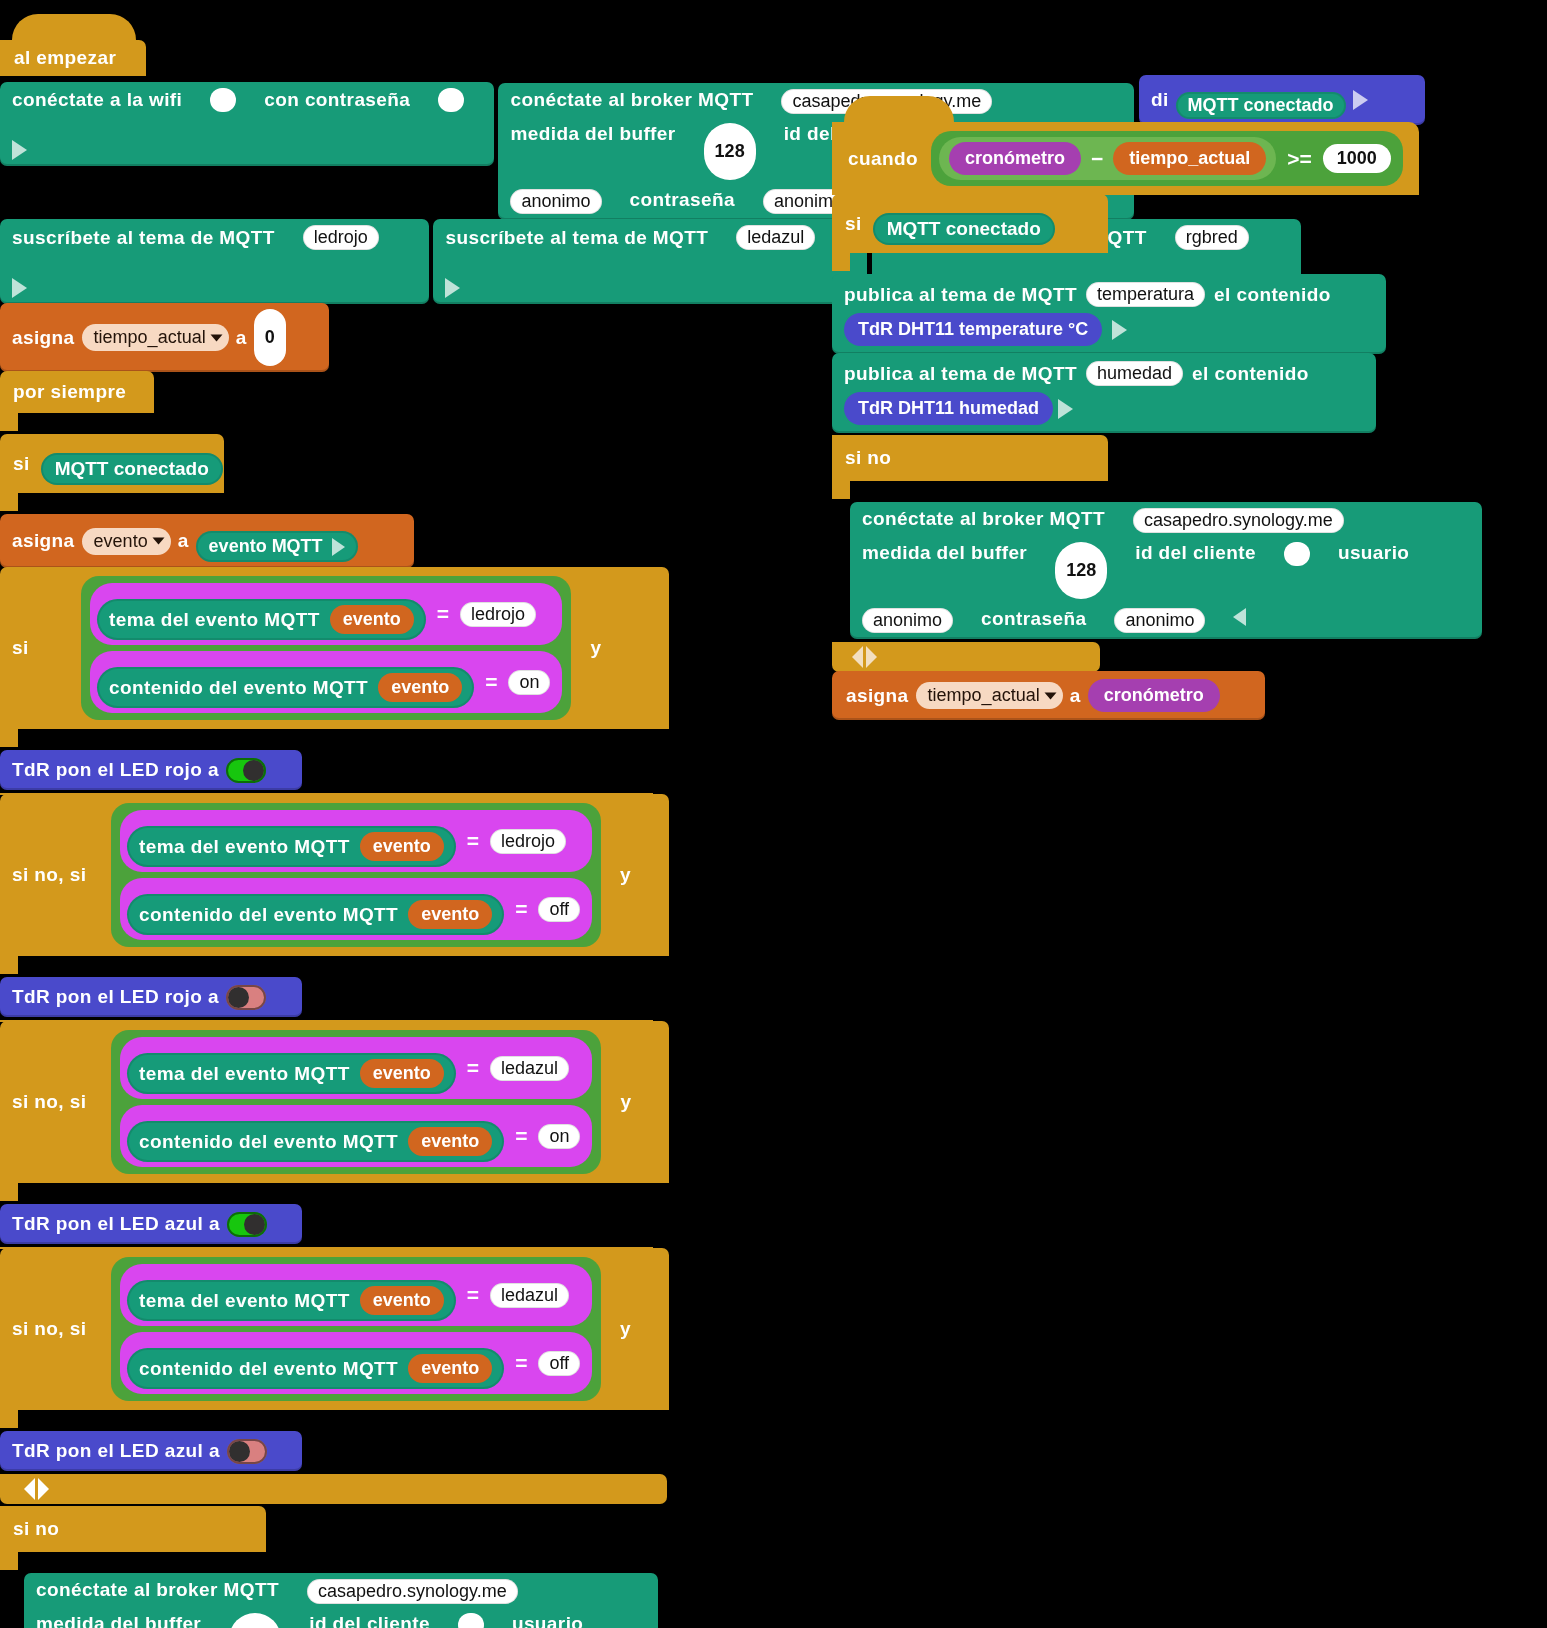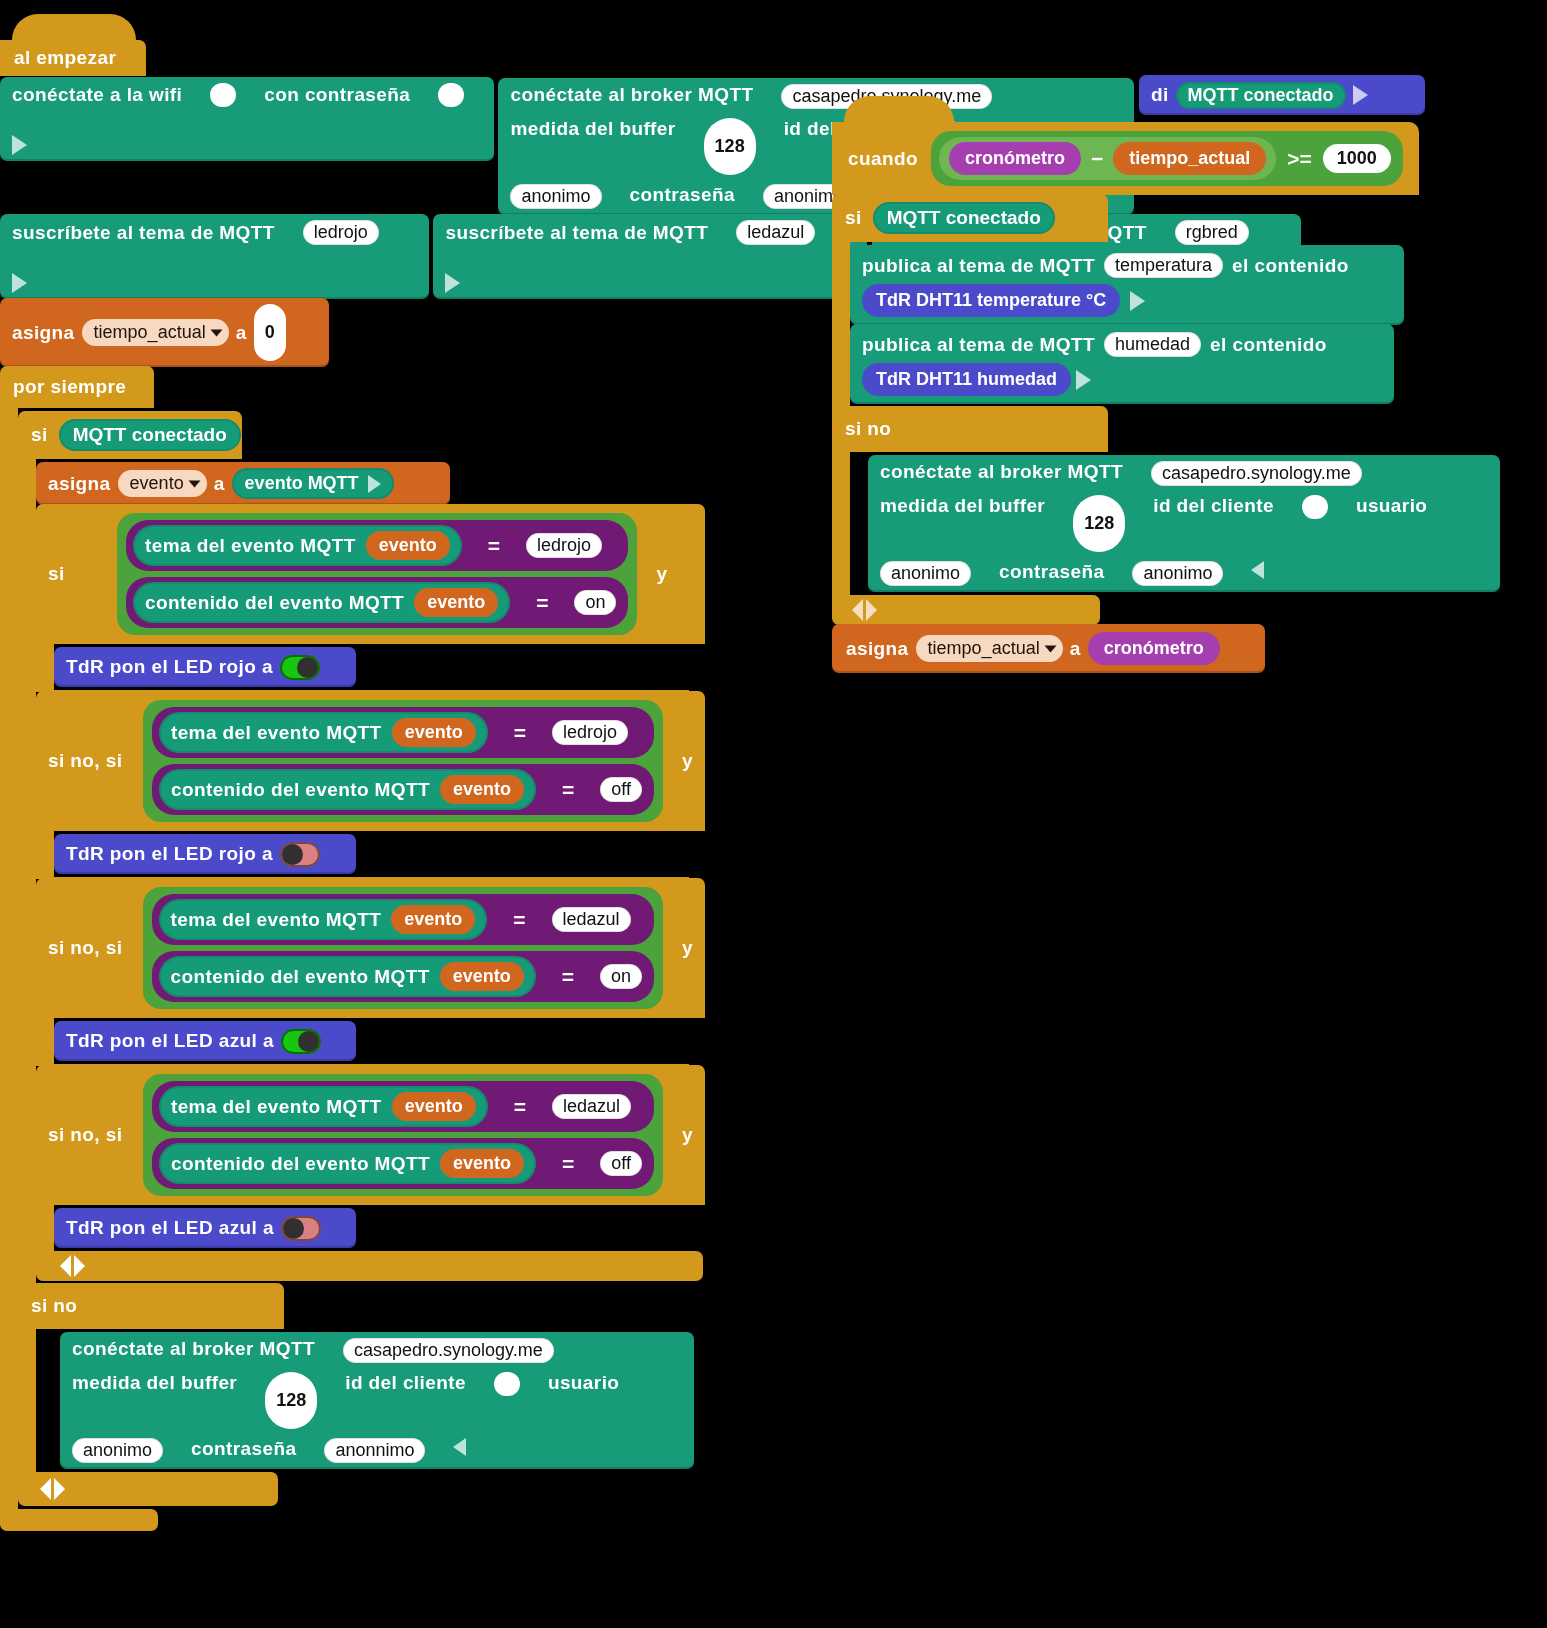--- a/index.html
+++ b/index.html
@@ -39,21 +39,21 @@
     display:inline-flex;align-items:center;justify-content:center;
     border-radius:999px;padding:3px 12px;color:#fff;font-weight:bold;font-size:18px;
     white-space:nowrap;
   }
   .oval.white{background:#fff;color:#111;font-weight:normal;font-size:18px;
     padding:2px 11px;box-shadow:inset 0 0 0 1px rgba(0,0,0,.12);}
   .oval.empty{background:#fff;width:26px;height:24px;padding:0;}
   .oval.num{background:#fff;color:#111;font-weight:bold;padding:18px 11px;}
   .oval.dropdown{background:#F7D9C2;color:#231309;font-weight:normal;font-size:18px;
       padding:3px 9px 3px 12px;gap:7px;}
-  .oval.teal{background:#169B79;box-shadow:inset 0 0 0 2px rgba(0,0,0,.10);}
+  .oval.teal{background:#169B79;box-shadow:inset 0 0 0 2px rgba(0,0,0,.10);margin-top:11px;}
   .oval.orange{background:#D1661F;}
   .oval.purple{background:#A53FB0;}
   .oval.blue{background:#4A4ACB;}
 
   .caret{width:0;height:0;border-left:7px solid #231309;border-top:6px solid transparent;
       border-bottom:6px solid transparent;transform:rotate(90deg);display:inline-block;}
 
   
   .tri-r{width:0;height:0;border-left:15px solid rgba(255,255,255,.72);
       border-top:10px solid transparent;border-bottom:10px solid transparent;display:inline-block;}
@@ -79,31 +79,31 @@
   
   .hat{position:relative;}
   .hat .cap{
     height:26px;border-radius:55px 55px 0 0;
   }
   .hat .body{border-radius:0 7px 7px 7px;padding:7px 14px;display:inline-flex;align-items:center;gap:13px;}
 
   
   .cblk{position:relative;}
   .cblk .chead{border-radius:7px 7px 0 0;padding:7px 13px;display:inline-flex;align-items:center;gap:11px;min-height:28px;}
-  .cblk .cbody{display:flex;}
+  .cblk .cbody{display:flex;flex-direction:column;}
   .cblk .spine{width:18px;flex:0 0 18px;}
   .cblk .inner{padding:3px 0 3px 0;}
   .cblk .cfoot{height:26px;border-radius:0 7px 7px 7px;display:flex;align-items:center;padding-left:8px;}
 
   
   .andblk{
     background:#4CA23B;border-radius:18px;padding:7px 9px;display:inline-flex;flex-direction:column;gap:6px;
   }
   .eqblk{
-    background:#701a75;border-radius:22px;padding:5px 12px 5px 7px;display:inline-flex;align-items:center;gap:26px;
+    background:#d946ef;border-radius:22px;padding:5px 12px 5px 7px;display:inline-flex;align-items:center;gap:11px;
   }
   .relblk{
     background:#4CA23B;border-radius:20px;padding:6px 12px 6px 8px;display:inline-flex;align-items:center;gap:11px;
   }
   .subblk{
     background:#6DB651;border-radius:22px;padding:5px 10px;display:inline-flex;align-items:center;gap:10px;
   }
   .op{color:#fff;font-weight:bold;font-size:21px;}
 </style>
 </head>

